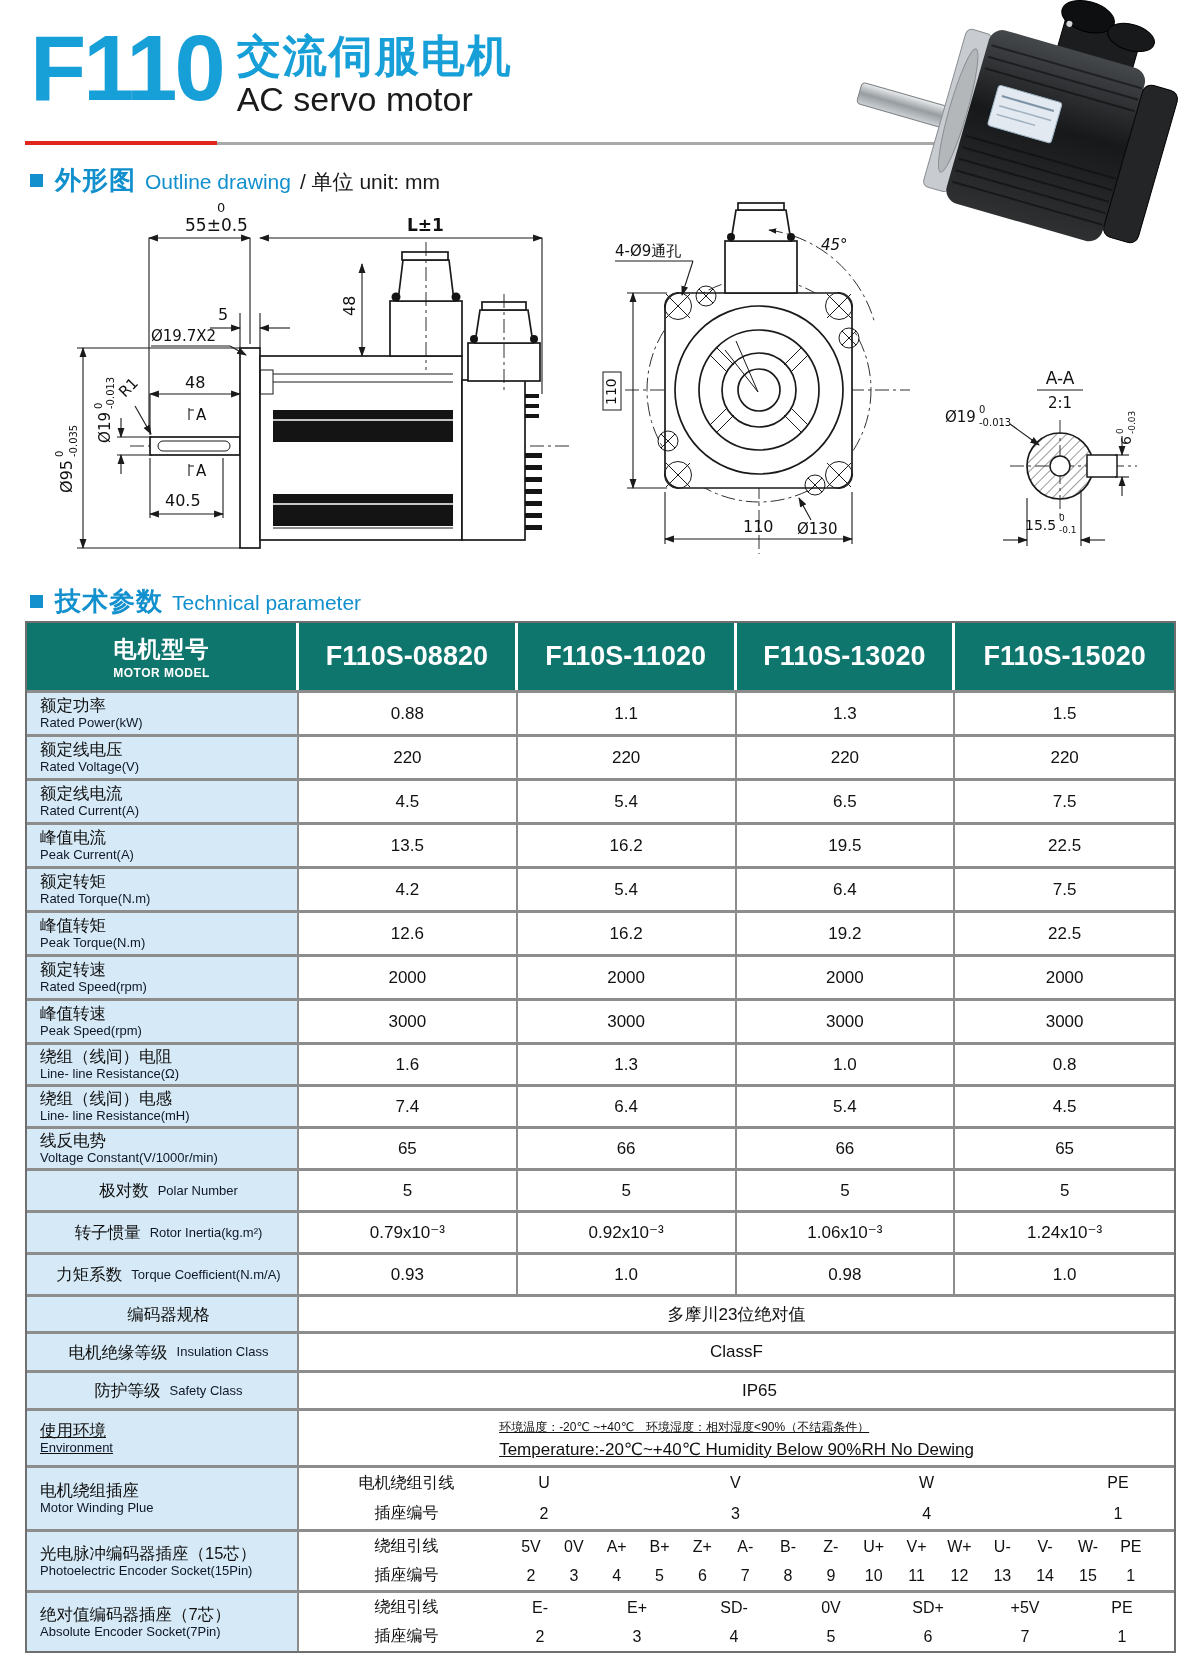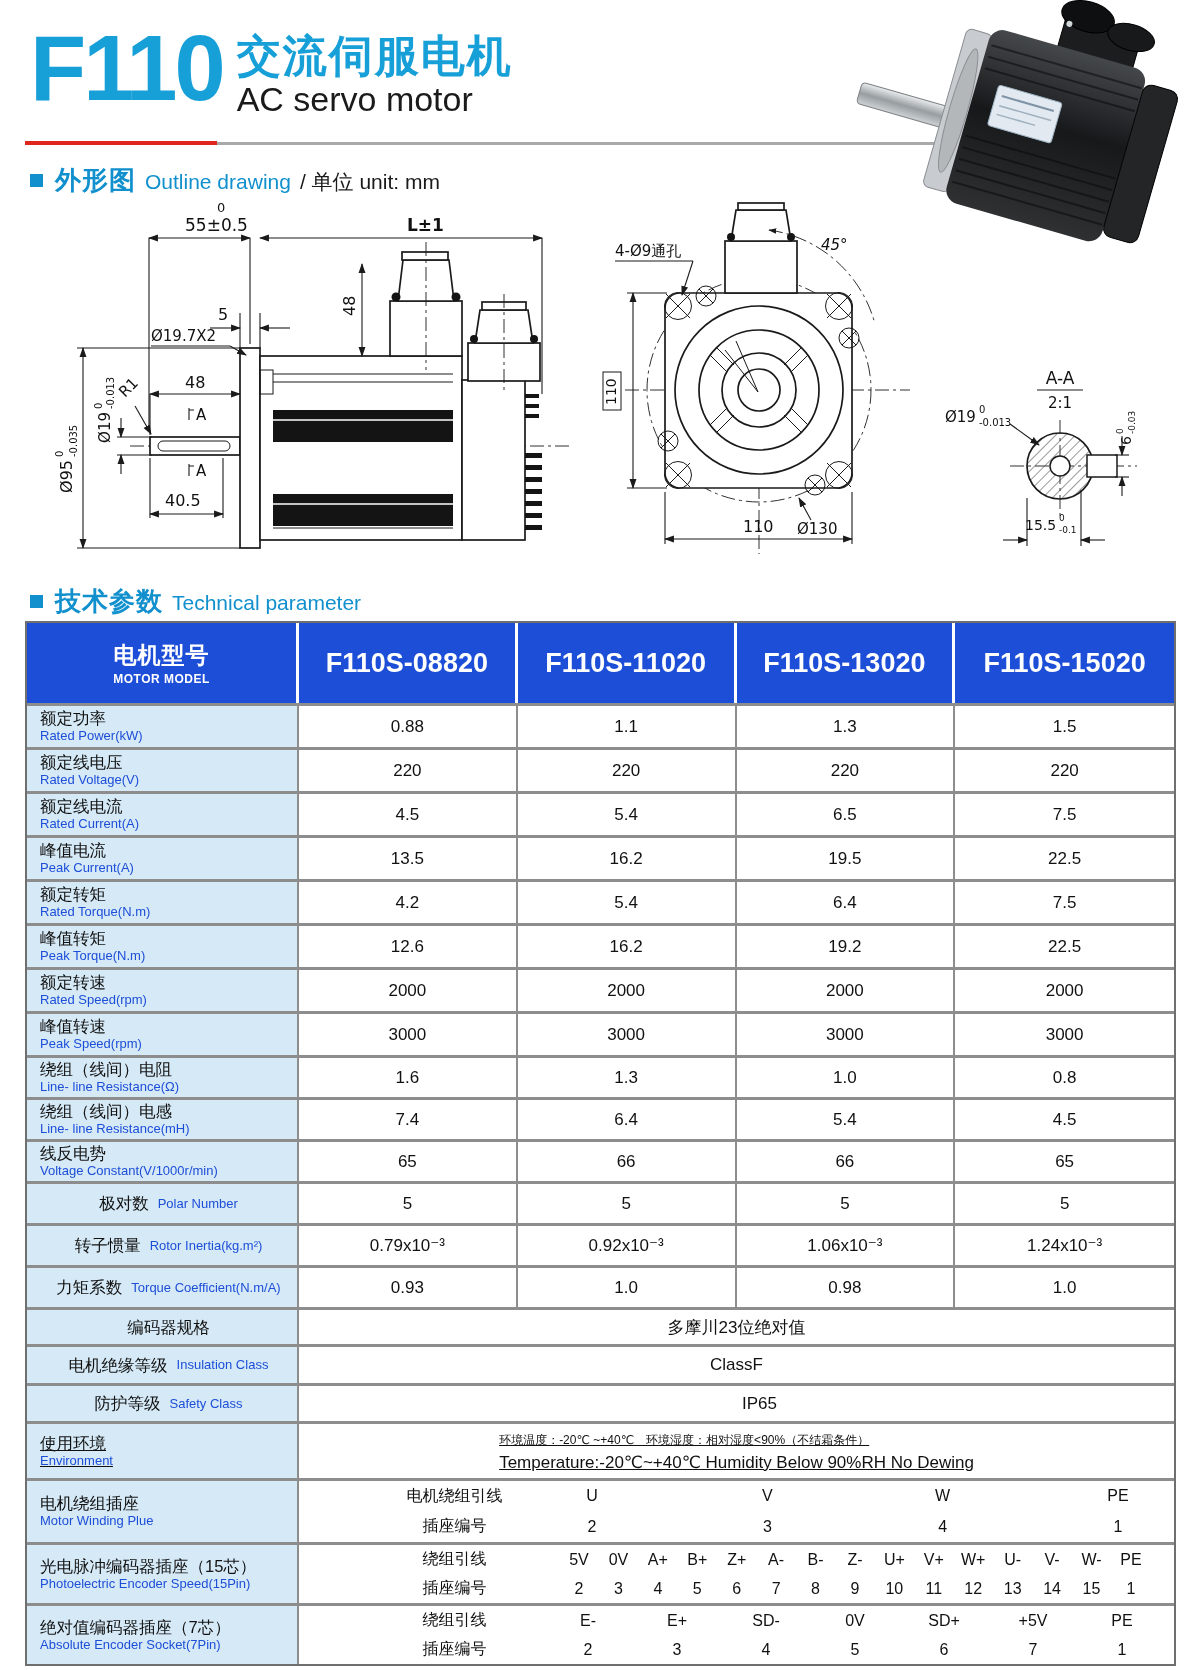--- a/index.html
+++ b/index.html
@@ -31,43 +31,43 @@
   .tl{stroke:#1a1a1a;stroke-width:1;fill:none;}
   .dim{stroke:#1a1a1a;stroke-width:1.1;fill:none;}
   .cl{stroke:#1a1a1a;stroke-width:0.9;fill:none;stroke-dasharray:14 4 3 4;}
   .blk{fill:#141414;stroke:none;}
 
   .photo{position:absolute;left:840px;top:0;}
 
   
   .param-table{position:absolute;left:25px;top:621px;width:1151px;border:2px solid #6f6f6f;background:#fff;box-sizing:border-box;}
   .param-table *{box-sizing:border-box;}
-  .t-hrow{display:grid;grid-template-columns:272px repeat(4,1fr);height:80px;background:#1d4ed8;}
+  .t-hrow{display:grid;grid-template-columns:272px repeat(4,1fr);height:67px;background:#0f766e;}
   .t-hcell{color:#fff;display:flex;flex-direction:column;align-items:center;justify-content:center;border-right:3px solid #fff;}
   .t-hrow > :last-child{border-right:none;}
   .h-cn{font-size:23px;font-weight:bold;letter-spacing:1px;}
   .h-en{font-size:12px;font-weight:bold;letter-spacing:.5px;margin-top:1px;}
   .t-model{font-size:27px;font-weight:bold;}
   .t-row{display:grid;grid-template-columns:272px repeat(4,1fr);border-top:3px solid #8d8d8d;}
   .t-row.wide{grid-template-columns:272px 1fr;}
   .h44{height:44px;}.h42{height:42px;}
   .hs0{height:37px;}.hs1{height:39px;}.hs2{height:38px;gap:46px;}.hs3{height:57px;text-decoration:underline;}
   .hp0{height:64px;}.hp1{height:61px;}.hp2{height:61px;}
   .t-lbl{background:#d5e9f6;padding-left:13px;display:flex;flex-direction:column;justify-content:center;border-right:2px solid #8d8d8d;}
   .t-lbl.inline{flex-direction:row;align-items:center;gap:9px;}
   .t-lbl .cn{font-size:16.5px;color:#111;line-height:19px;}
-  .t-lbl .en{font-size:13px;color:#1d4ed8;line-height:16px;}
+  .t-lbl .en{font-size:13px;color:#0f172a;line-height:16px;}
   .t-val{display:flex;align-items:center;justify-content:center;font-size:17px;border-right:2px solid #8d8d8d;}
   .t-row > :last-child{border-right:none;}
   .value-wide{display:flex;flex-direction:column;align-items:center;justify-content:center;font-size:17px;}
   .env-wrap{text-align:left;}
   .env1{font-size:12px;line-height:22px;}
   .env2{font-size:17px;line-height:23px;}
   .pin-area{display:flex;flex-direction:column;}
-  .pin-sub{flex:1;display:flex;align-items:center;padding-left:48px;}
+  .pin-sub{flex:1;display:flex;align-items:center;}
   .pin-sublabel{width:215px;text-align:center;font-size:16px;}
   .pins{flex:1;display:flex;justify-content:space-between;padding-right:26px;}
   .pins span{display:inline-block;text-align:center;font-size:16px;}
 </style>
 </head>
 <body>
 
 <div class="page">
 
   <div class="titlebar">
@@ -565,21 +565,21 @@
               <span style="width: 60px;">3</span>
               <span style="width: 60px;">4</span>
               <span style="width: 60px;">1</span>
             </div>
           </div>
         </div>
       </div>
       <div class="t-row wide hp1">
         <div class="t-lbl">
           <div class="cn">光电脉冲编码器插座（15芯）</div>
-          <div class="en">Photoelectric Encoder Speed(15Pin)</div>
+          <div class="en">Photoelectric Encoder Socket(15Pin)</div>
         </div>
         <div class="pin-area">
           <div class="pin-sub">
             <div class="pin-sublabel">绕组引线</div>
             <div class="pins">
               <span style="width: 34px;">5V</span>
               <span style="width: 34px;">0V</span>
               <span style="width: 34px;">A+</span>
               <span style="width: 34px;">B+</span>
               <span style="width: 34px;">Z+</span>

